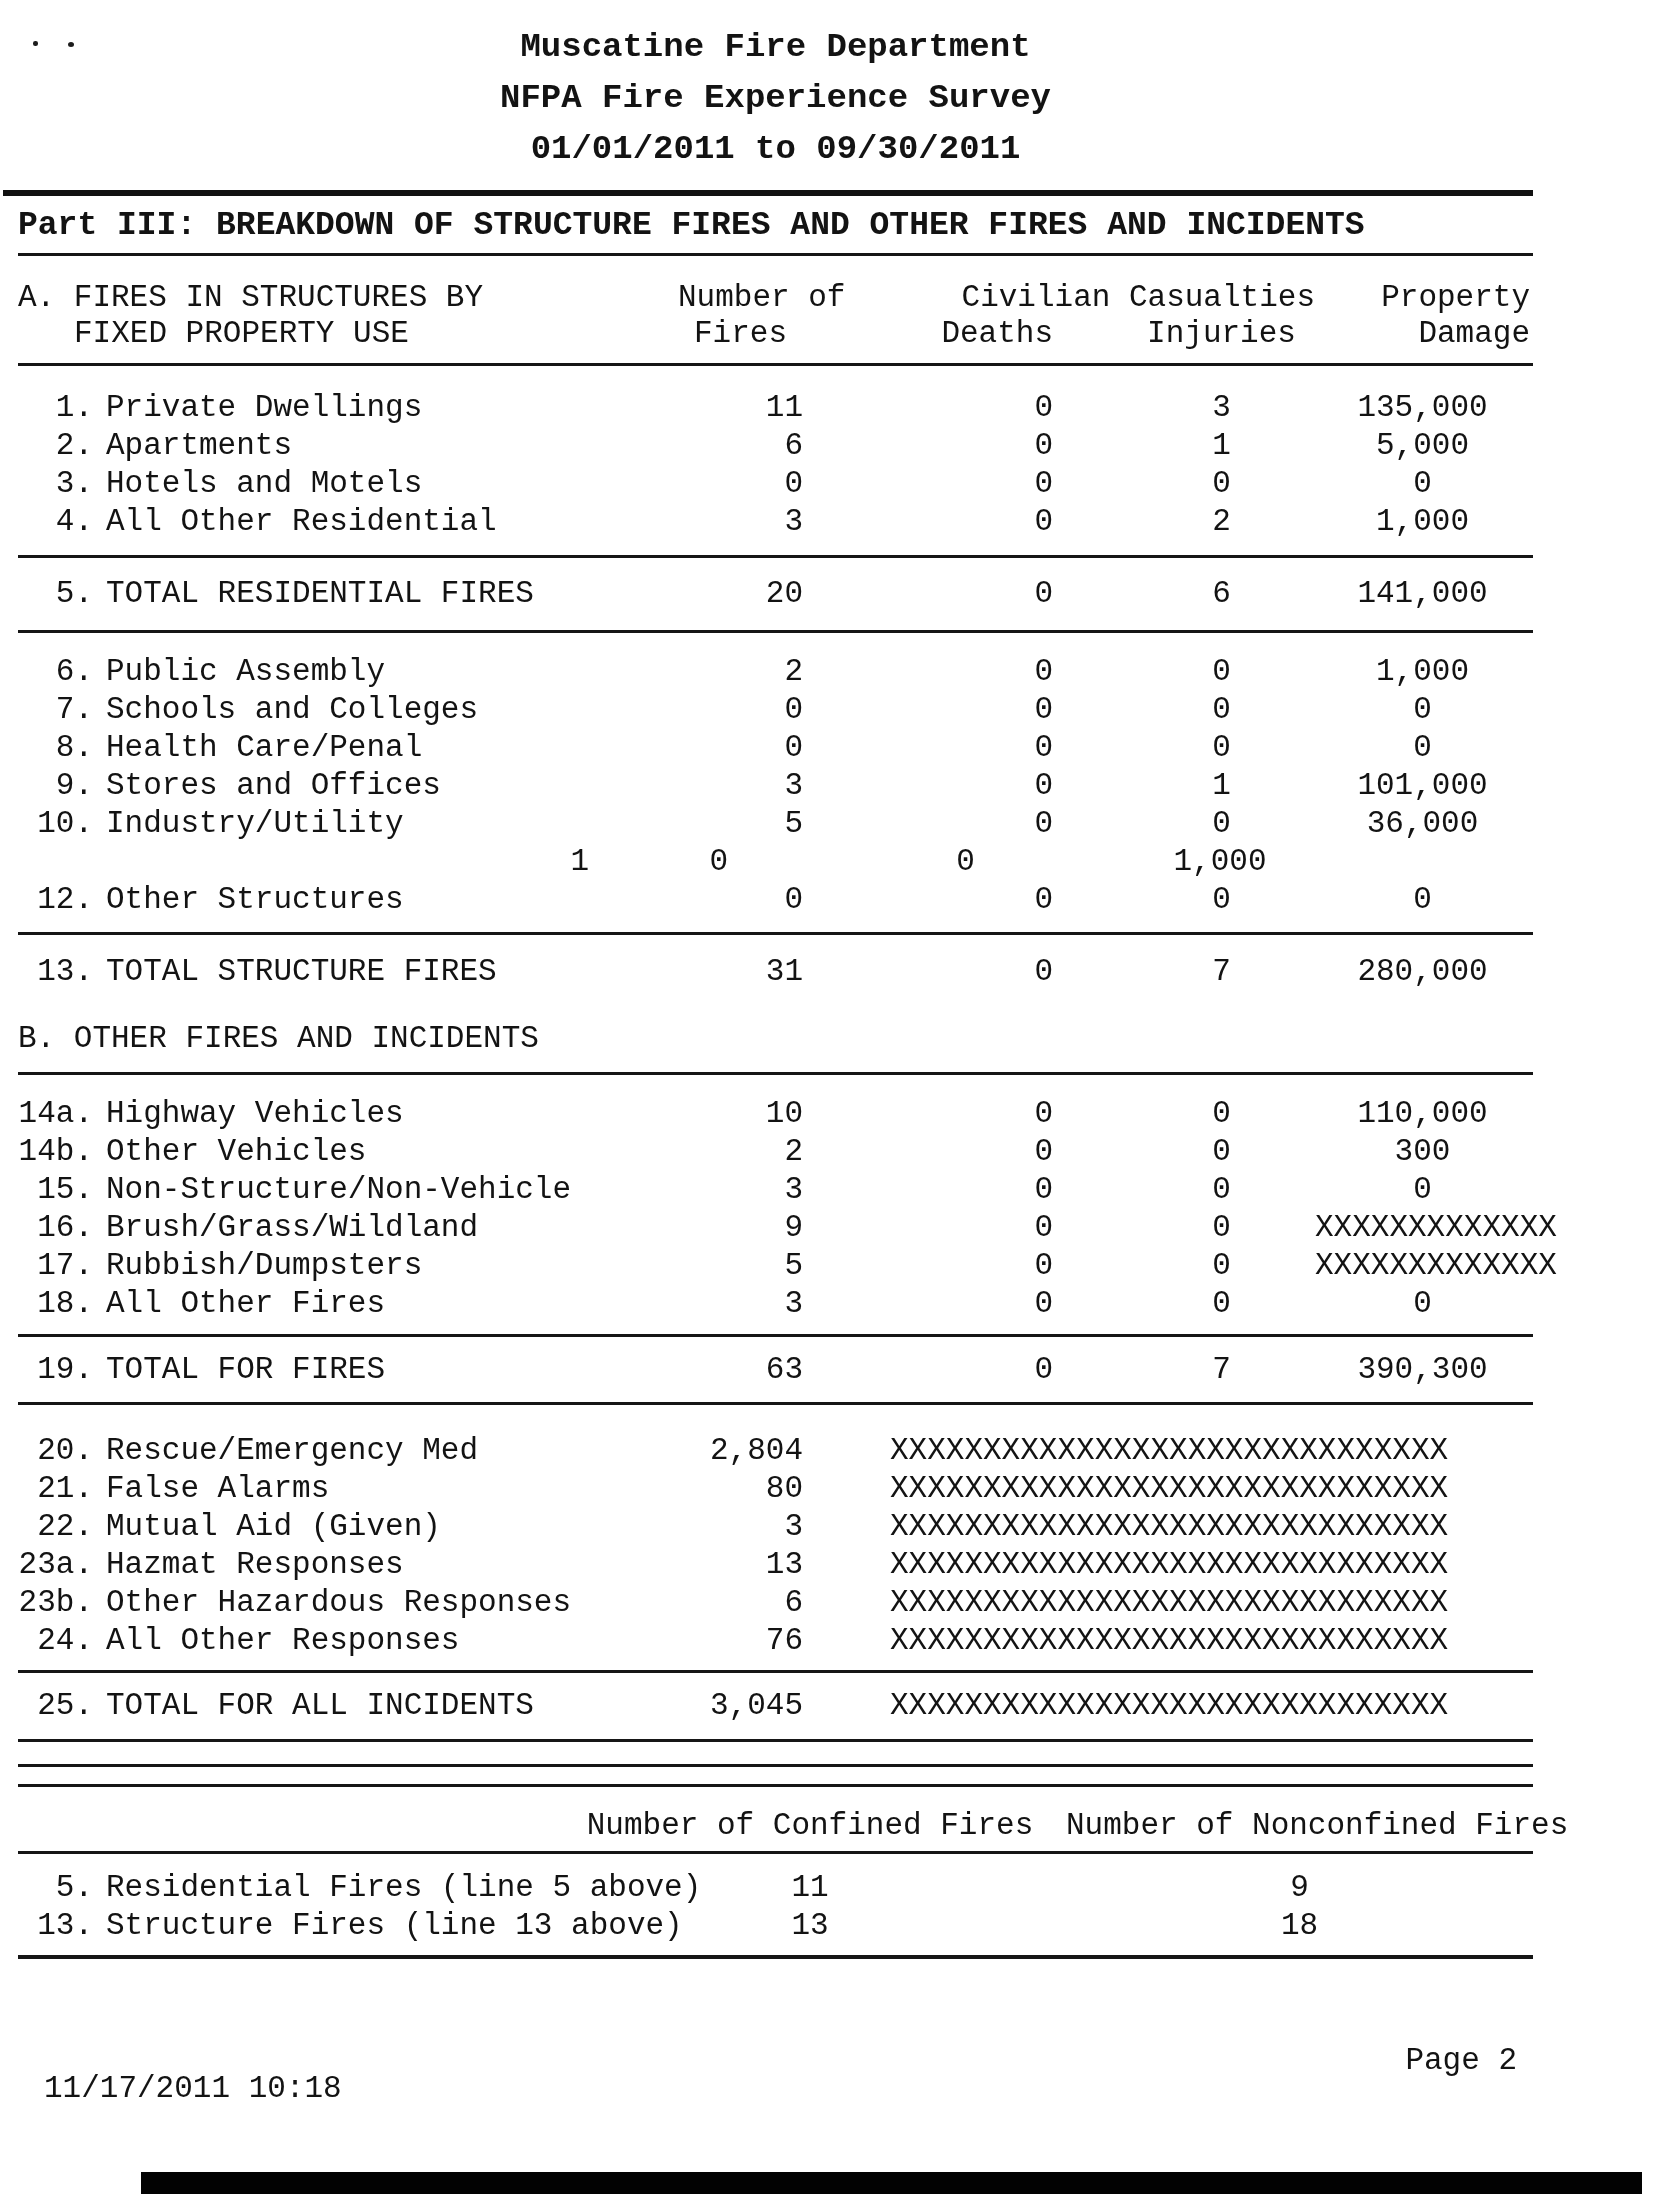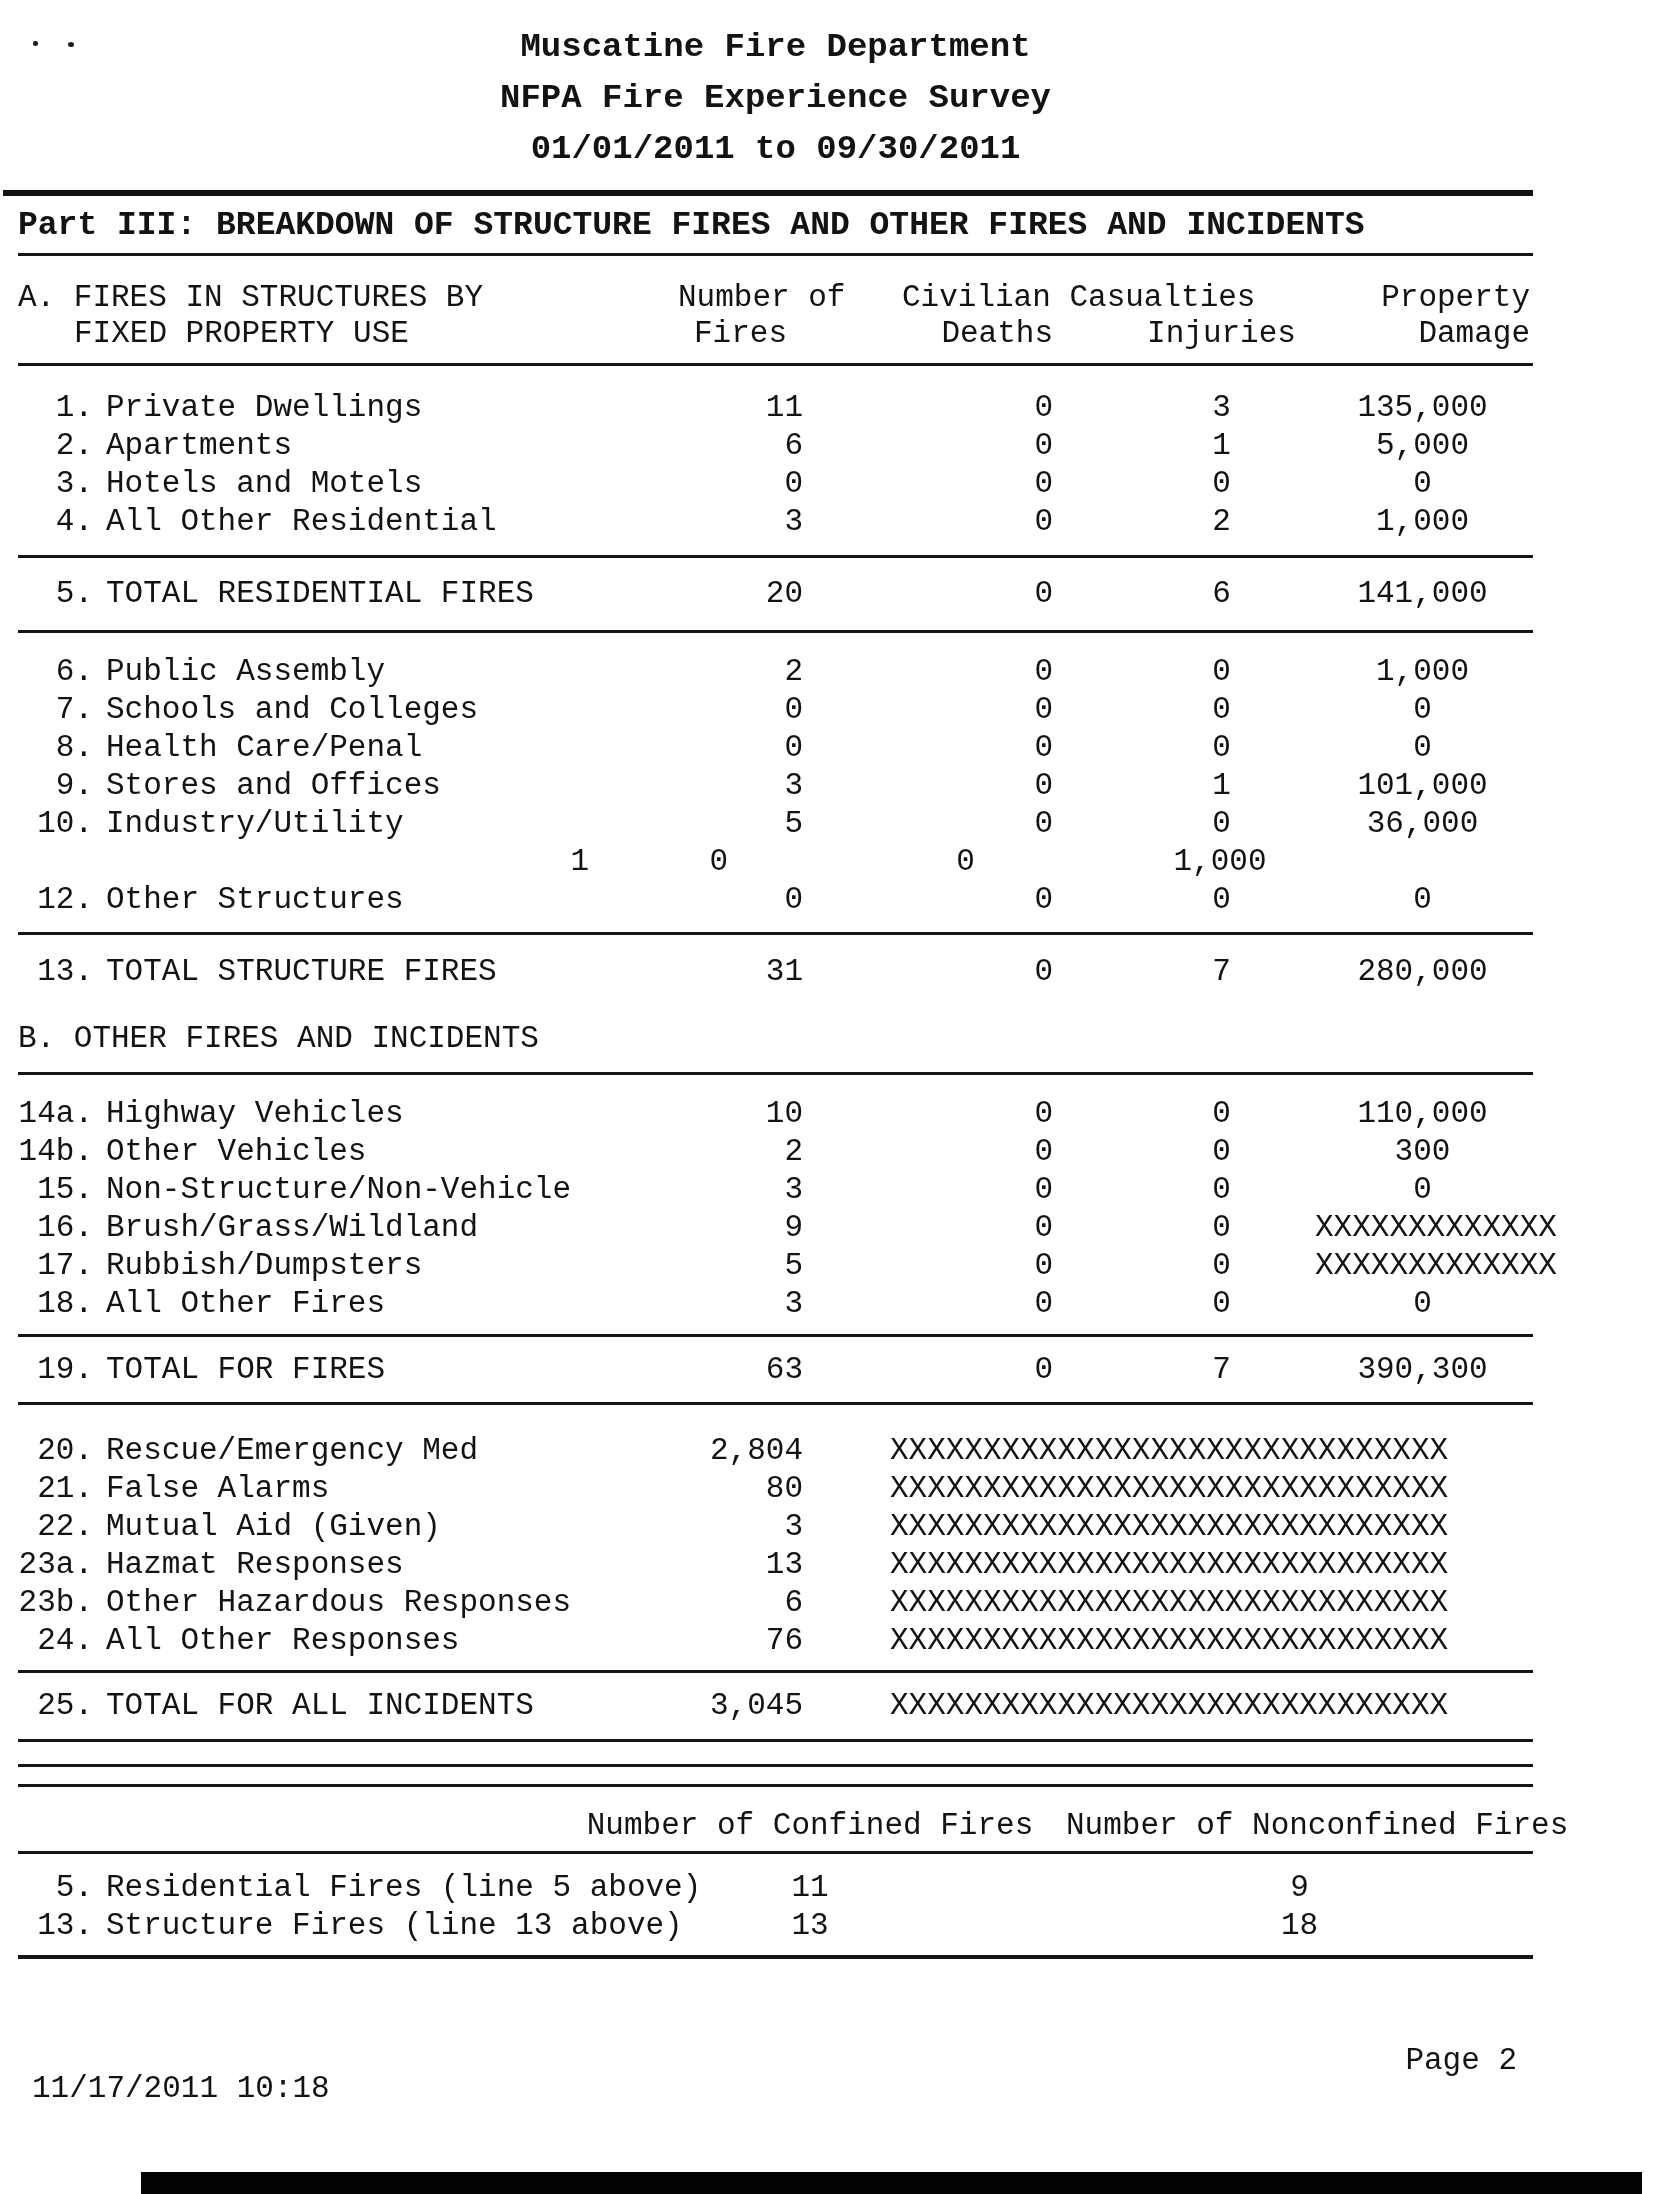--- a/index.html
+++ b/index.html
@@ -26,34 +26,34 @@
 
   .rnum { display:inline-block; width:75px; text-align:right; margin-right:13px; }
   .c-fires { text-align:right; }
   .c-deaths { text-align:right; padding-right:75px; }
   .c-injuries { text-align:center; }
   .c-damage { text-align:center; padding-right:3px; }
   .c-damage.xmask { padding-right:129px; }
   .c-mask { padding-left:87px; }
 
   .h-fires { text-align:center; padding-left:89px; }
-  .cas-title { text-align:left; padding-left:99px; }
+  .cas-title { text-align:right; padding-left:99px; }
   .cas-sub { display:flex; }
   .h-deaths { width:325px; text-align:right; padding-right:75px; }
   .h-injuries { width:187px; text-align:center; }
   .h-damage { text-align:right; padding-right:3px; }
   .indent2 { margin-left:56px; }
 
   .b-heading { font-size:31px; line-height:38px; }
 
   .c-conf, .c-nonconf { display:flex; justify-content:center; }
   .c-conf { padding-left:164px; }
   .c-nonconf { padding-left:199px; }
 
-  .footer-date { position:absolute; left:32px; top:2071px; font-size:31px; }
+  .footer-date { position:absolute; left:44px; top:2071px; font-size:31px; }
   .footer-page { position:absolute; right:125px; top:2043px; font-size:31px; }
   .scan-bar { position:absolute; left:141px; right:0; bottom:0; height:22px; background:#020202; }
   .speck { position:absolute; background:#1c1c1c; border-radius:50%; }
   #speck1 { left:33px; top:41px; width:4.5px; height:4.5px; }
   #speck2 { left:68px; top:42px; width:6px; height:5px; }
 </style>
 </head>
 <body>
 
 <div class="page">

